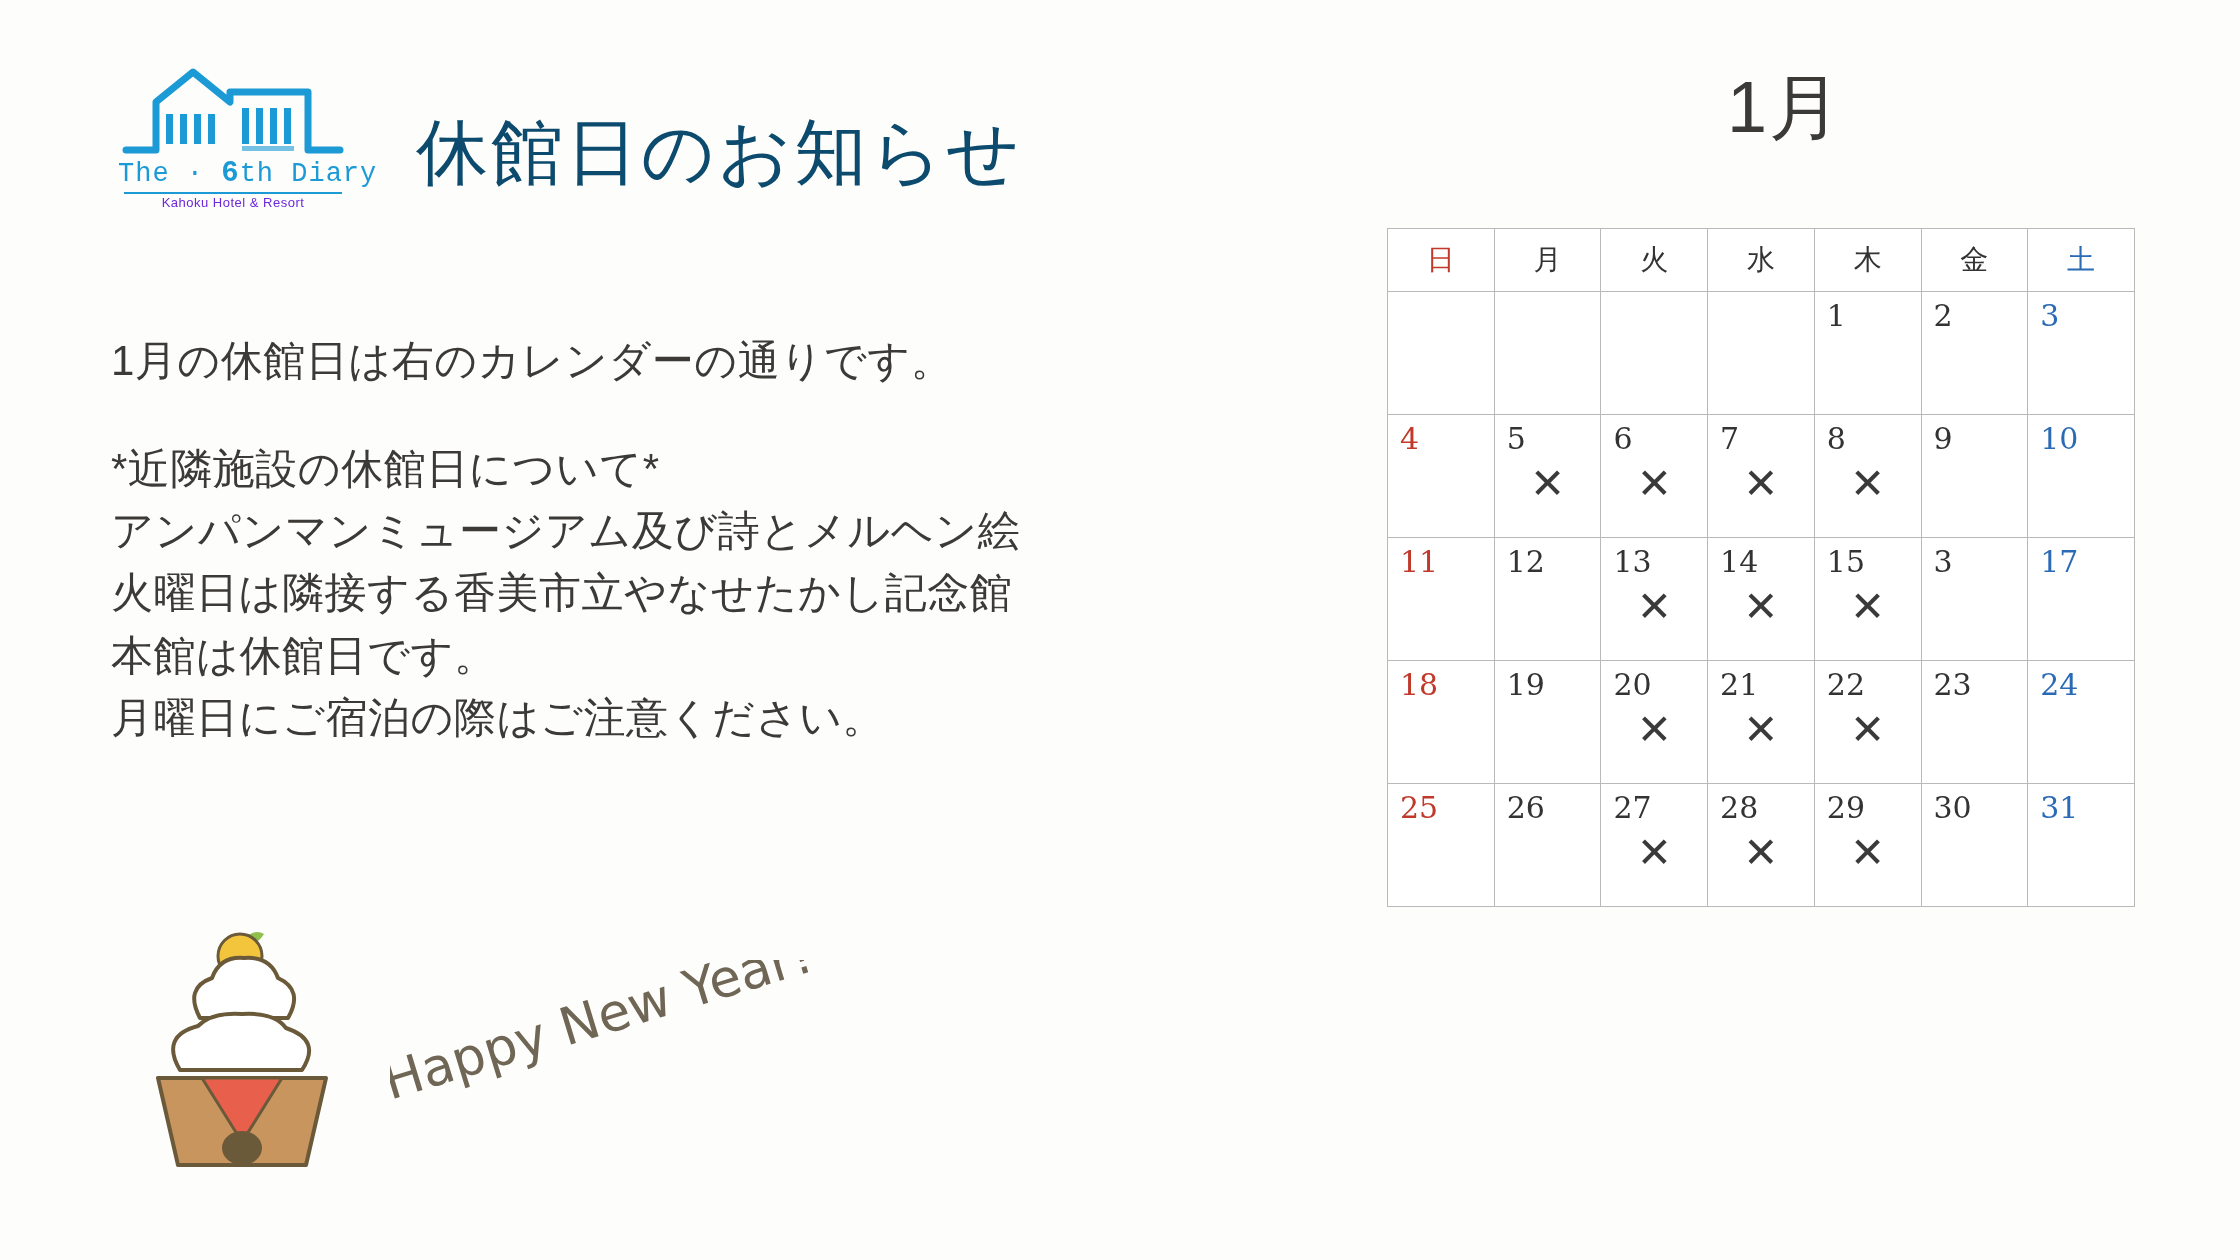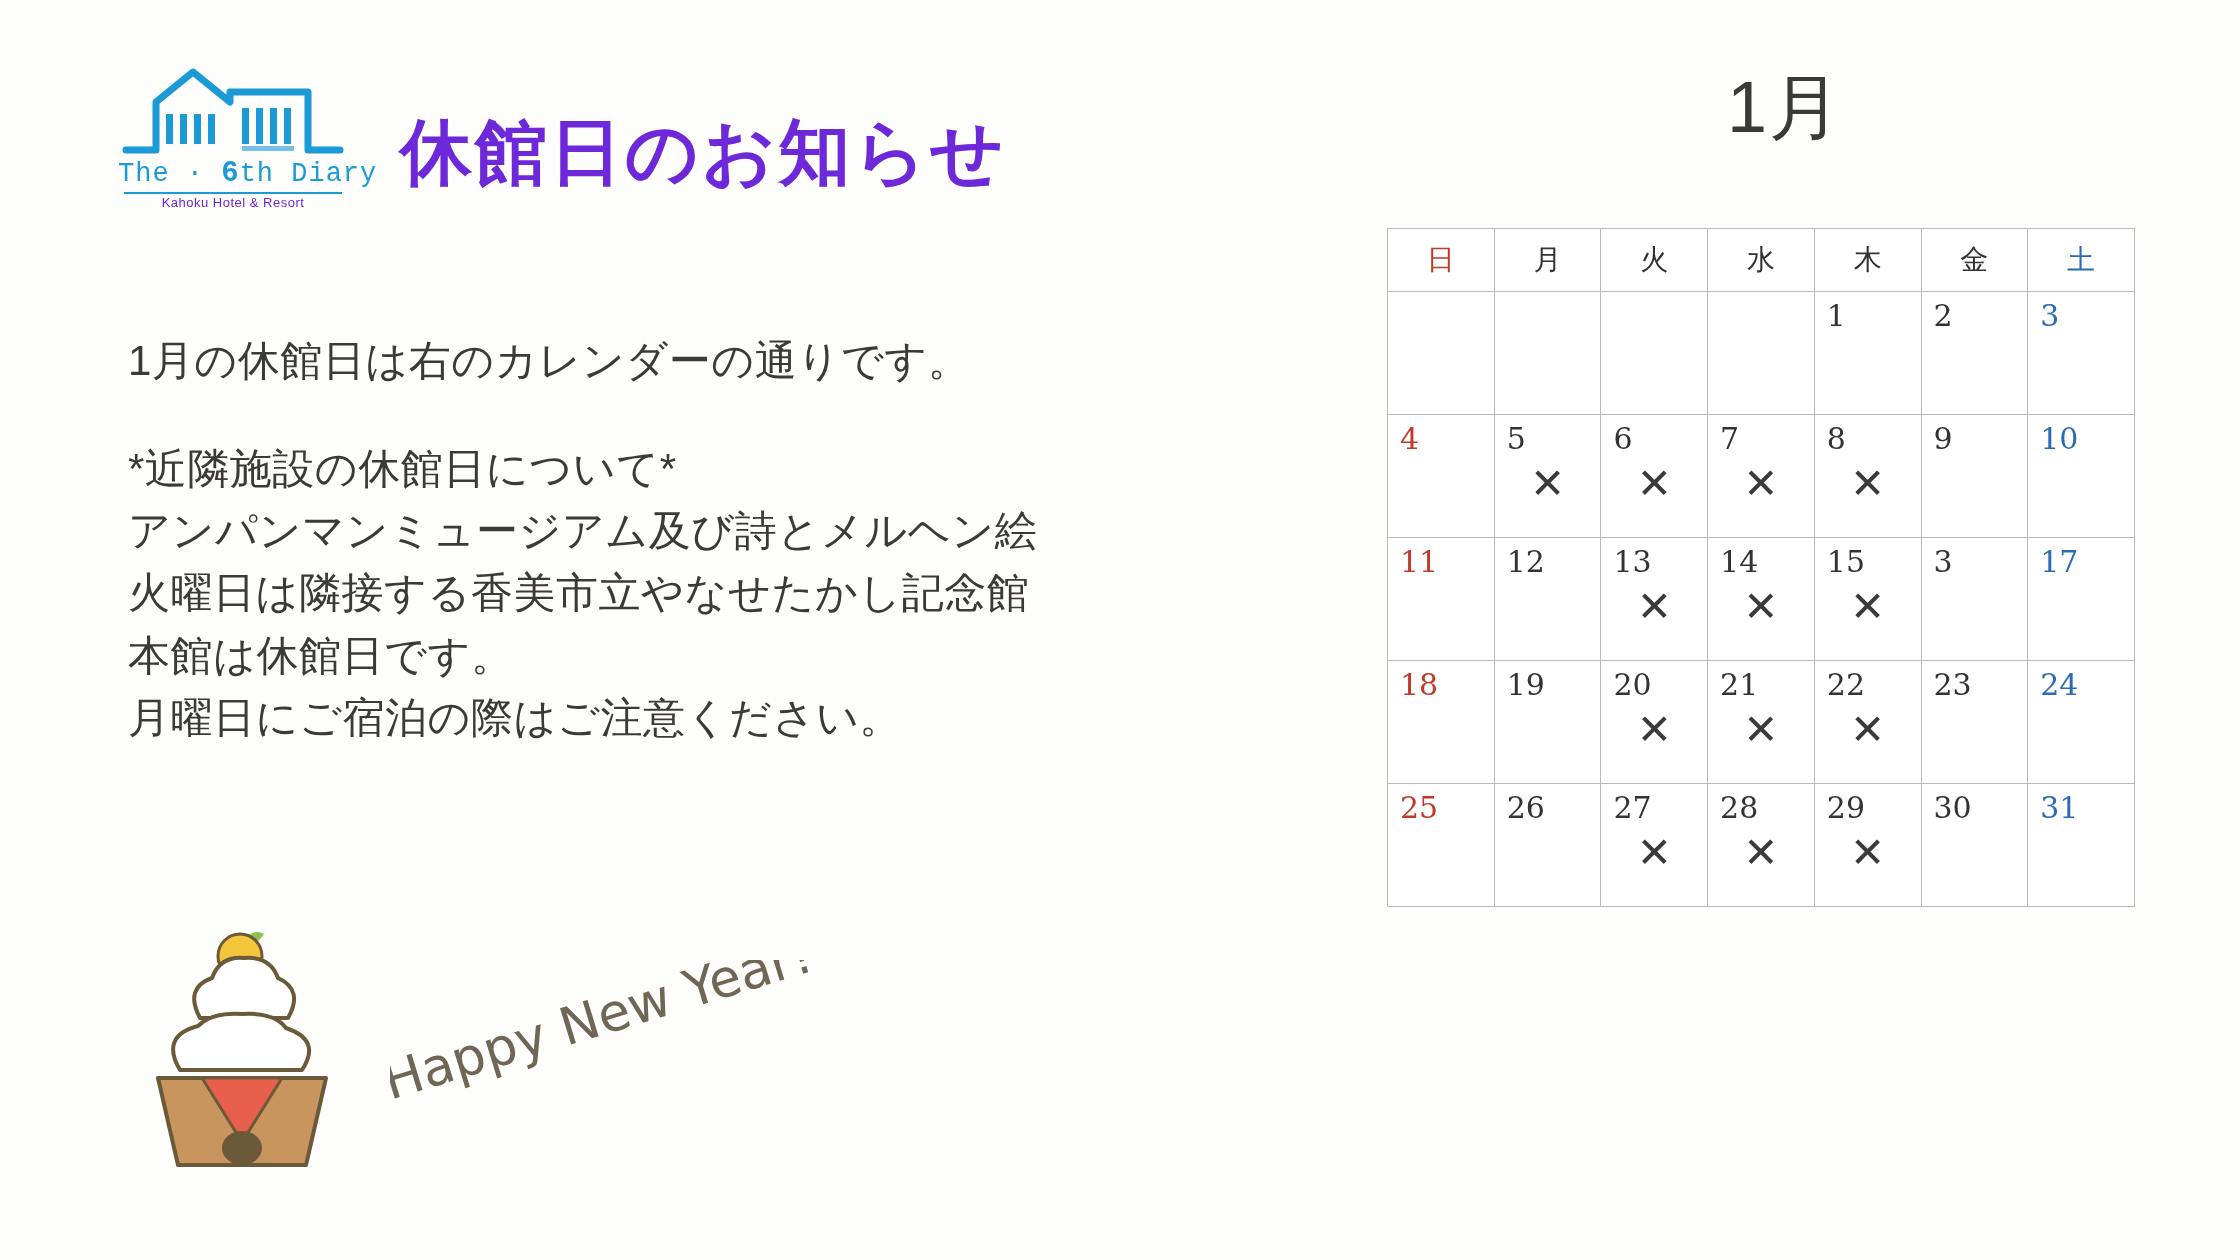--- a/index.html
+++ b/index.html
@@ -73,33 +73,33 @@
     font-family: "Liberation Sans", sans-serif;
     font-size: 13px;
     letter-spacing: 0.5px;
     color: #6d28d9;
     white-space: nowrap;
   }
 
   
   .headline {
     position: absolute;
-    left: 400px;
+    left: 416px;
     top: 105px;
     font-size: 72px;
-    font-weight: bold;
-    color: #6d28d9;
+    font-weight: normal;
+    color: #0c4a6e;
     letter-spacing: 3px;
     white-space: nowrap;
   }
 
   
   .body-text {
     position: absolute;
-    left: 128px;
+    left: 111px;
     top: 330px;
     width: 1100px;
     font-size: 42px;
     line-height: 1.48;
     color: #3c3a36;
     letter-spacing: 0.5px;
   }
   .body-text .para-gap {
     height: 46px;
   }

